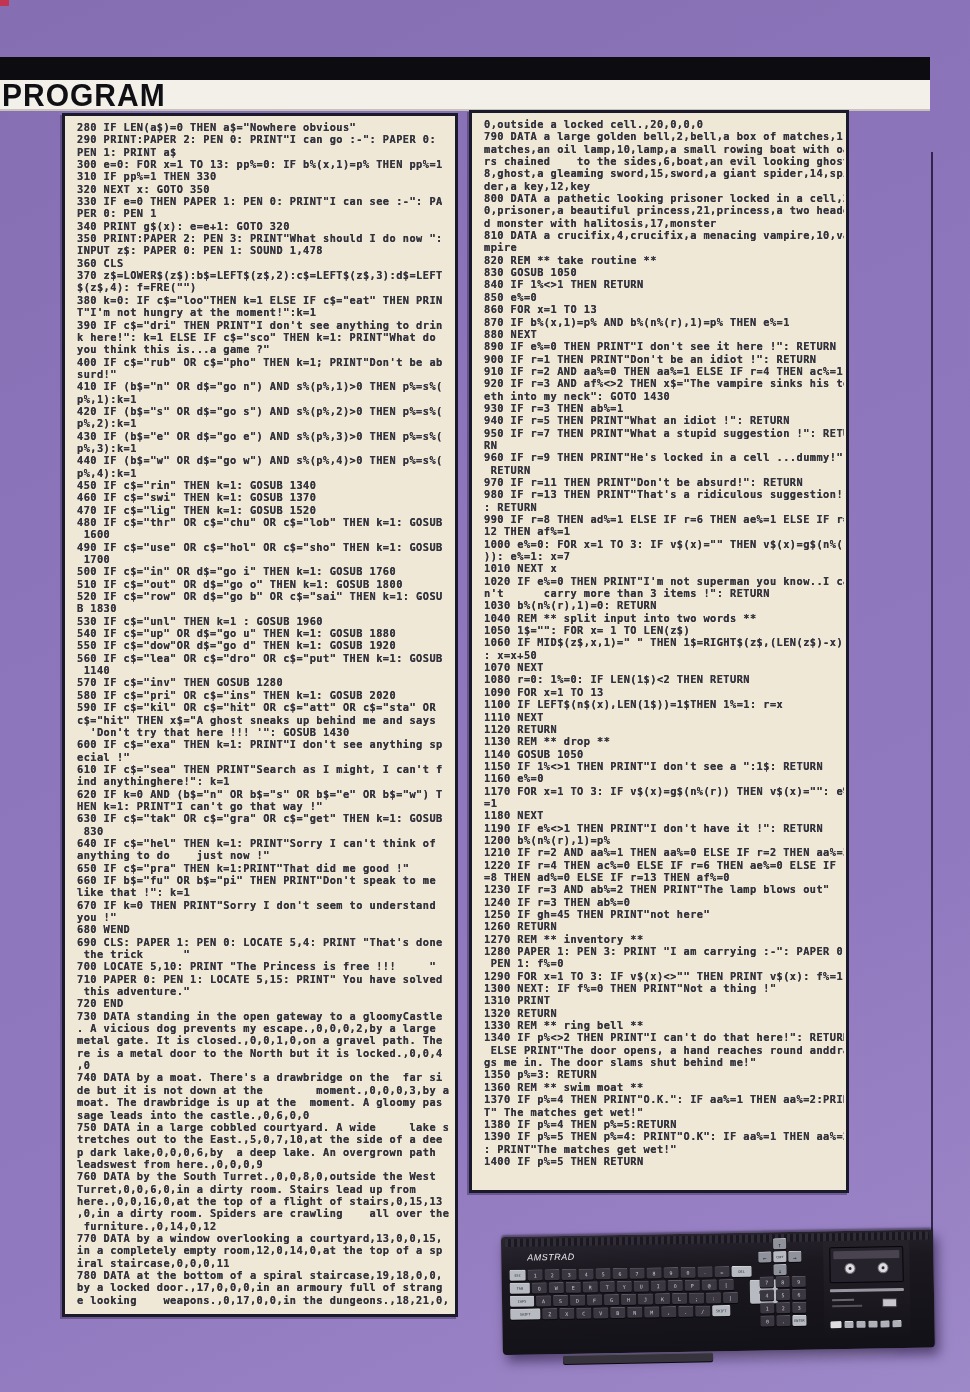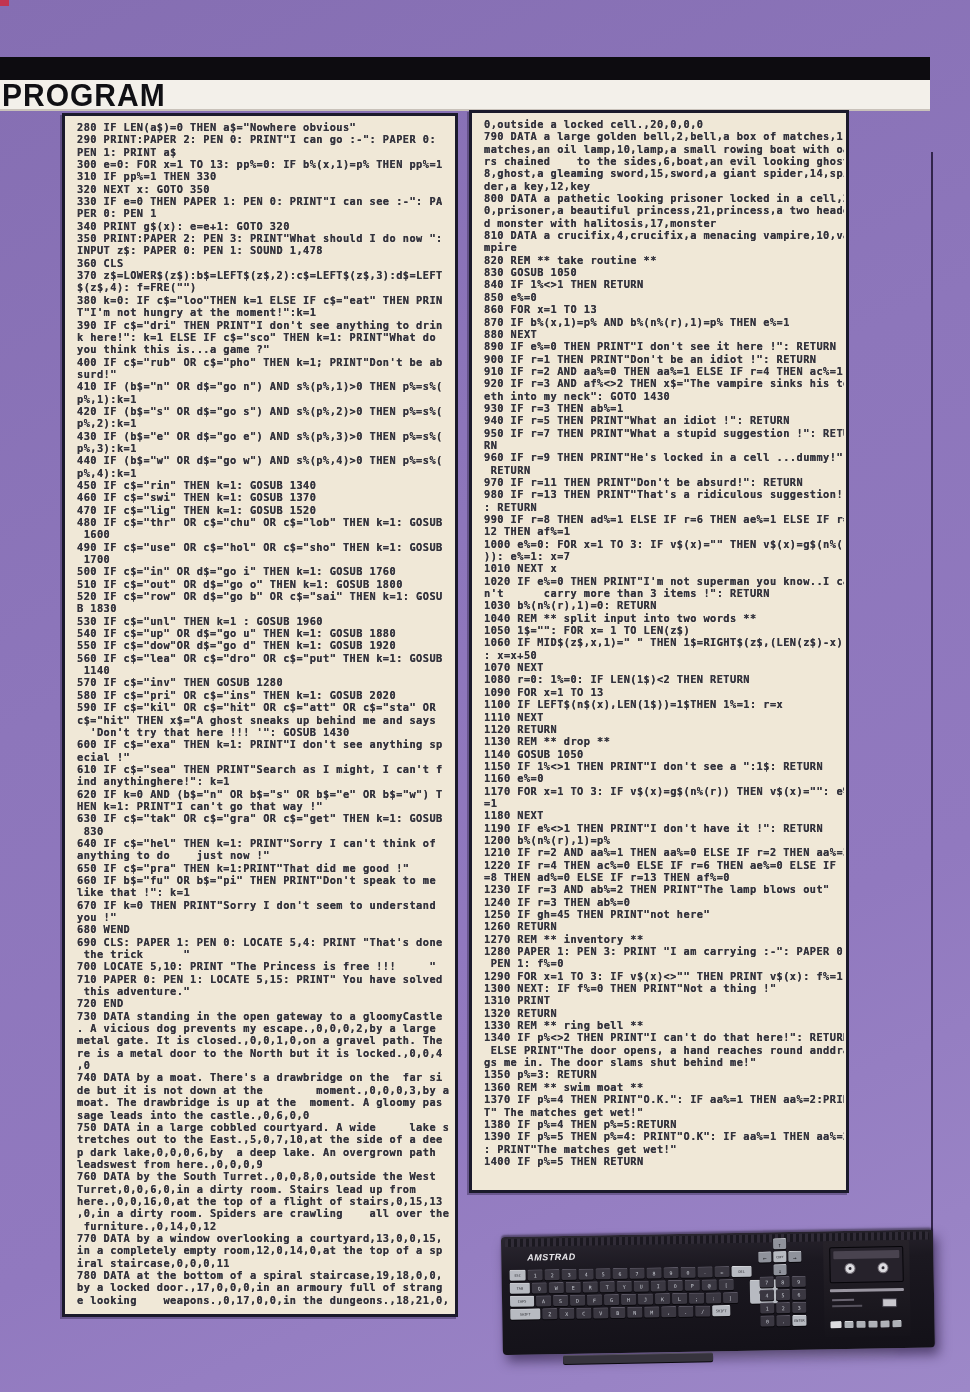--- a/index.html
+++ b/index.html
@@ -36,21 +36,21 @@
                background:rgba(235,230,245,.20); filter:blur(3px); border-radius:50%; }
   .keyboard {
     position:absolute; left:503px; top:1237px; width:432px; height:118px;
     background:linear-gradient(178deg,#2b2731 0%, #1b1820 30%, #131118 100%);
     border-radius:4px; transform:rotate(-1deg); transform-origin:left bottom;
     box-shadow:4px 7px 12px rgba(25,12,45,.55), 0 -2px 2px rgba(0,0,0,.4);
   }
   .kb-ridges { position:absolute; left:4px; top:2px; width:424px; height:8px; border-radius:3px 3px 0 0;
                background:repeating-linear-gradient(90deg,#332e3a 0 3px,#17151c 3px 6px); opacity:.8; }
   .kb-brand { position:absolute; left:26px; top:16px; color:#e9e8ec;
-              font-family:"Liberation Sans", sans-serif; font-weight:bold; font-style:italic;
+              font-family:"Liberation Sans", sans-serif; font-weight:normal; font-style:italic;
               font-size:9px; letter-spacing:0.5px; }
   .kb-main { position:absolute; left:8px; top:33px; }
   .krow { display:flex; gap:2px; margin-bottom:2px; }
   .key { height:11px; border-radius:1.5px; font-size:5px; text-align:center; line-height:11px;
          font-family:"DejaVu Sans Mono", monospace; overflow:hidden; }
   .key.dark  { width:15px; background:#3a3741; color:#c6c9d1; border-top:1px solid #5c5865; box-shadow:0 1px 0 #0a090d; }
   .key.light { background:#b7bac1; color:#2a2a30; border-top:1px solid #dcdee2; box-shadow:0 1px 0 #0a090d; font-size:3.5px; }
   .enter-key { position:absolute; left:240px; top:14px; width:28px; height:24px; background:#b7bac1;
                border-top:1px solid #dfe1e5; border-radius:2px; font-size:3.5px; color:#2a2a30;
                text-align:center; line-height:24px; box-shadow:0 1px 0 #0a090d; }

